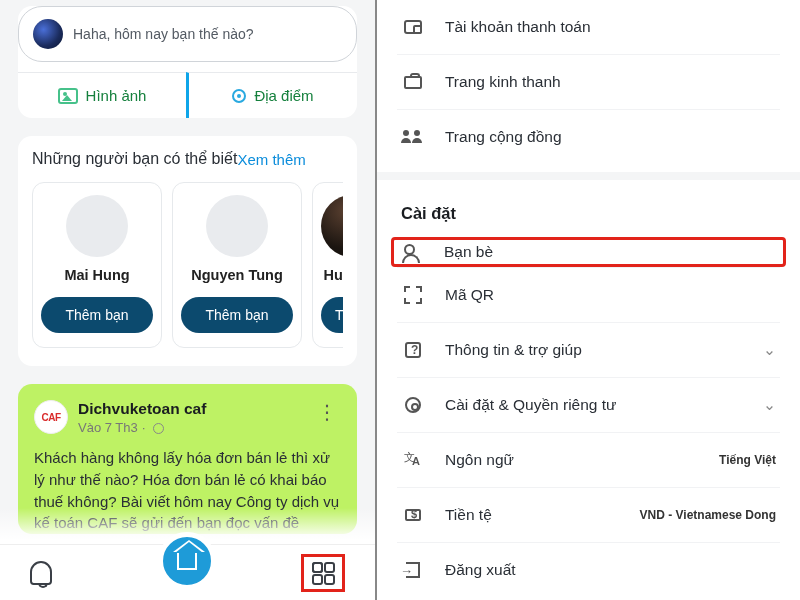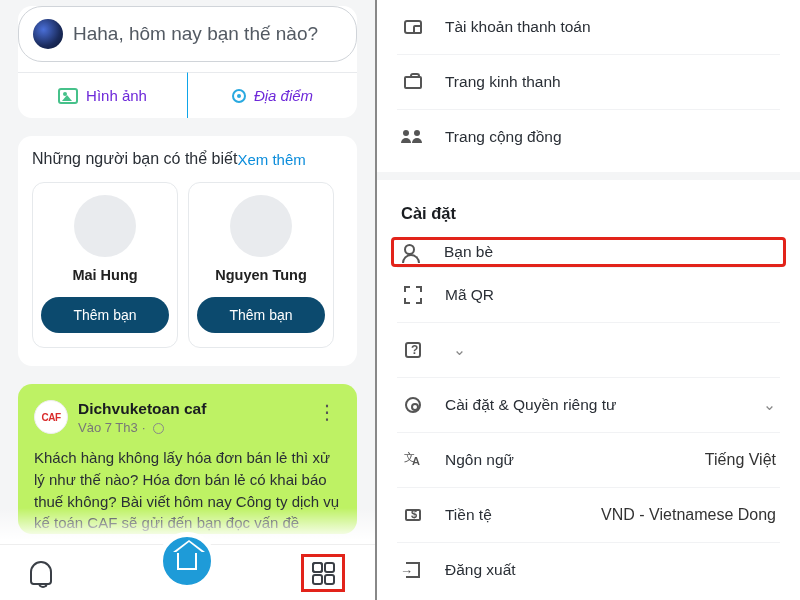--- a/index.html
+++ b/index.html
@@ -5,36 +5,36 @@
   * { box-sizing: border-box; margin: 0; padding: 0; font-family: -apple-system, Arial, sans-serif; }
   body { width: 800px; height: 600px; overflow: hidden; background: #fff; display: flex; }
   .panel { height: 600px; overflow: hidden; position: relative; }
   .panel-left { width: 400px; background: #f4f5f6; border-right: 2px solid #888; }
   .panel-right { width: 449px; background: #fff; }
   
   
   .composer { margin: 6px 18px 0 18px; background: #fff; border-radius: 14px; padding: 0; }
   .composer-top { display: flex; align-items: center; padding: 12px 14px; border: 1px solid #d0d4d9; border-radius: 24px; margin: 0 0 0 0; }
   .avatar-small { width: 30px; height: 30px; border-radius: 50%; background: radial-gradient(circle at 35% 35%, #4a6fd8, #1a2b5c 60%, #0a1530); margin-right: 10px; flex-shrink:0; }
-  .composer-prompt { color: #535a63; font-size: 19px; text-align: center; }
+  .composer-prompt { color: #535a63; font-size: 14px; text-align: center; }
   .composer-actions { display: flex; margin-top: 10px; }
-  .comp-act { flex: 1; display: flex; align-items: center; justify-content: center; padding: 14px 0; border-top: 1px solid #e8eaed; font-size: 15px; color: #6d28d9; }
-  .comp-act + .comp-act { border-left: 1px solid #0ea5e9; font-style: italic; }
+  .comp-act { flex: 1; display: flex; align-items: center; justify-content: center; padding: 14px 0; border-top: 1px solid #e8eaed; font-size: 15px; color: #15803d; }
+  .comp-act + .comp-act { border-left: 3px solid #0ea5e9; }
   .icon-img { width: 20px; height: 16px; border: 2px solid #46c18a; border-radius: 3px; margin-right: 8px; position: relative; }
   .icon-img:before { content:""; position:absolute; left:3px; top:2px; width:4px; height:4px; border-radius:50%; background:#46c18a; }
   .icon-img:after { content:""; position:absolute; left:2px; bottom:1px; width:0; height:0; border-left:5px solid transparent; border-right:5px solid transparent; border-bottom:6px solid #46c18a; }
   .icon-pin { width:14px; height:14px; border:2px solid #29a9e0; border-radius:50%; margin-right:8px; position:relative; }
   .icon-pin:after { content:""; position:absolute; left:3px; top:3px; width:4px; height:4px; border-radius:50%; background:#29a9e0; }
   
   .suggest { margin: 18px 18px 0 18px; background:#fff; border-radius:14px; padding:14px 14px 18px 14px; }
   .suggest-head { display:flex; justify-content:flex-start; align-items:center; margin-bottom:14px; }
   .suggest-title { font-size:16px; color:#2a2f36; font-weight:500; }
   .see-more { color:#0c8ddb; font-size:15px; }
   .cards { display:flex; gap:10px; overflow:hidden; }
-  .card { width:146px; flex-shrink:0; border:1px solid #e6e9ec; border-radius:12px; padding:12px 8px 14px 8px; text-align:center; }
+  .card { width:130px; flex-shrink:0; border:1px solid #e6e9ec; border-radius:12px; padding:12px 8px 14px 8px; text-align:center; }
   .card:last-child { width:60px; }
   .avatar-med { width:62px; height:62px; border-radius:50%; background:#e9ebee; margin:0 auto 10px auto; }
   .avatar-dark { background: radial-gradient(circle at 40% 25%, #5a4030, #1a1410 65%); }
   .card-name { font-size:14.5px; font-weight:600; color:#222; margin-bottom:14px; white-space:nowrap; overflow:hidden; text-overflow:ellipsis; }
   .add-btn { background:#0c4a6e; color:#fff; border:none; border-radius:22px; padding:10px 14px; font-size:14px; font-weight:500; width:100%; }
   .add-btn-cut { border-radius:22px 0 0 22px; }
   
   .post { margin:18px 18px 0 18px; background:#bef264; border-radius:14px; padding:16px 16px 0 16px; }
   .post-head { display:flex; align-items:flex-start; }
   .post-logo { width:34px; height:34px; border-radius:50%; background:#fff; border:1px solid #eee; margin-right:10px; display:flex; align-items:center; justify-content:center; font-size:10px; font-weight:900; color:#d92b2b; letter-spacing:-0.5px; flex-shrink:0; }
@@ -58,21 +58,21 @@
   .grid-ico { width:22px; height:22px; position:relative; }
   .grid-ico:before, .grid-ico:after { content:""; position:absolute; border:2px solid #3a3f46; border-radius:3px; width:7px; height:7px; }
   .grid-ico:before { left:0; top:0; box-shadow: 12px 0 0 -2px #fff, 12px 0 0 0 #3a3f46, 0 12px 0 -2px #fff, 0 12px 0 0 #3a3f46, 12px 12px 0 -2px #fff, 12px 12px 0 0 #3a3f46; }
   
   
   .menu-list { padding: 0 20px; }
   .menu-item { display:flex; align-items:center; padding:15px 4px; font-size:15.5px; color:#2a2f36; }
   .menu-item + .menu-item { border-top:1px solid #f1f2f4; }
   .mi-icon { width:24px; height:24px; margin-right:20px; display:flex; align-items:center; justify-content:center; color:#444; flex-shrink:0; }
   .mi-label { flex:1; }
-  .mi-value { font-size:16px; color:#333; }
+  .mi-value { font-size:12px; color:#333;font-weight:bold; }
   .mi-chev { margin-left:8px; color:#888; }
   .section-title { padding:24px 24px 14px 24px; font-size:16.5px; font-weight:700; color:#1a1d21; border-top:8px solid #f4f5f6; margin-top:8px; }
   .highlight-box { border:3px solid #e2231a; border-radius:4px; margin:0 -6px; padding:0 6px !important; }
   
   
   .ico { position:relative; }
   .ico-wallet { width:18px; height:14px; border:2px solid #555; border-radius:3px; }
   .ico-wallet:after{content:"";position:absolute;right:-2px;top:3px;width:5px;height:5px;border:2px solid #555;border-radius:2px;background:#fff;}
   .ico-briefcase { width:18px; height:13px; border:2px solid #555; border-radius:2px; }
   .ico-briefcase:before{content:"";position:absolute;left:4px;top:-5px;width:6px;height:3px;border:2px solid #555;border-bottom:none;border-radius:3px 3px 0 0;}
@@ -204,20 +204,21 @@
     <div class="menu-item">
       <span class="mi-icon">
           <span class="ico ico-qr"></span>
         </span>
       <span class="mi-label">Mã QR</span>
     </div>
     <div class="menu-item">
       <span class="mi-icon">
           <span class="ico ico-help"></span>
         </span>
+      <span class="mi-label">Thông tin &amp; trợ giúp</span>
       <span class="mi-chev">⌄</span>
     </div>
     <div class="menu-item">
       <span class="mi-icon">
           <span class="ico ico-gear"></span>
         </span>
       <span class="mi-label">Cài đặt &amp; Quyền riêng tư</span>
       <span class="mi-chev">⌄</span>
     </div>
     <div class="menu-item">

